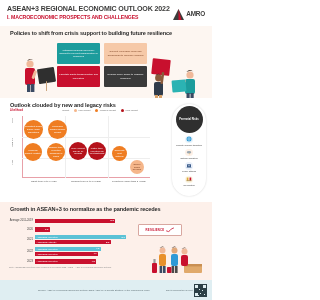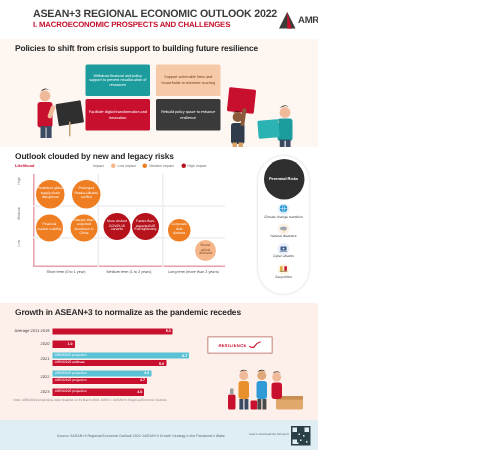--- a/index.html
+++ b/index.html
@@ -7,21 +7,21 @@
     width: 212px; height: 300px; overflow: hidden;
     font-family: "Liberation Sans", sans-serif;
     background: #ffffff;
   }
   .page { position: relative; width: 212px; height: 300px; background: #fdfaf7; }
 
   
   .header {
     position: absolute; left: 0; top: 0; width: 212px; height: 26px;
     background: #ffffff; display: flex; align-items: center;
-    padding: 0 22px;
+    padding: 0 7px;
   }
   .header-titles { flex: 1; }
   .h-title {
     font-size: 7.1px; font-weight: bold; color: #3c3c3b;
     letter-spacing: -0.15px; line-height: 9px; white-space: nowrap;
   }
   .h-sub {
     font-size: 5.2px; color: #c8102e; letter-spacing: -0.1px;
     line-height: 7px; white-space: nowrap; font-weight: bold;
   }

